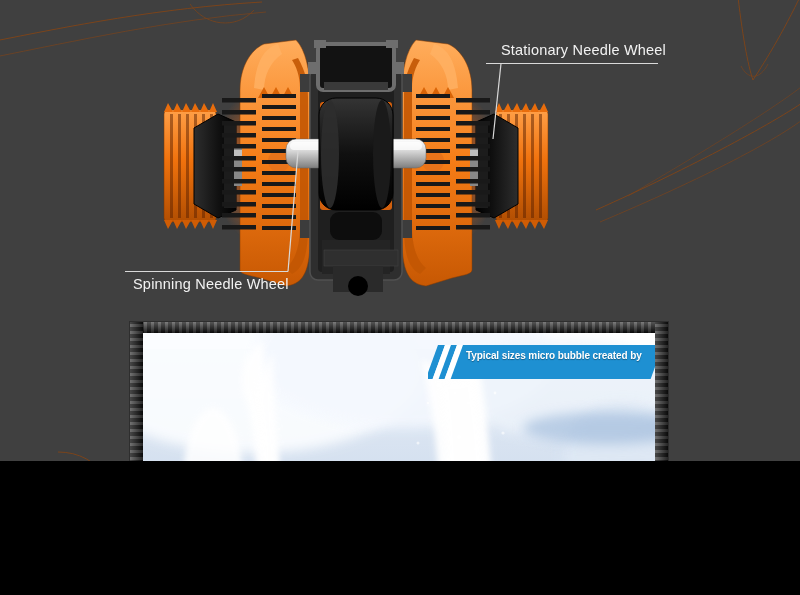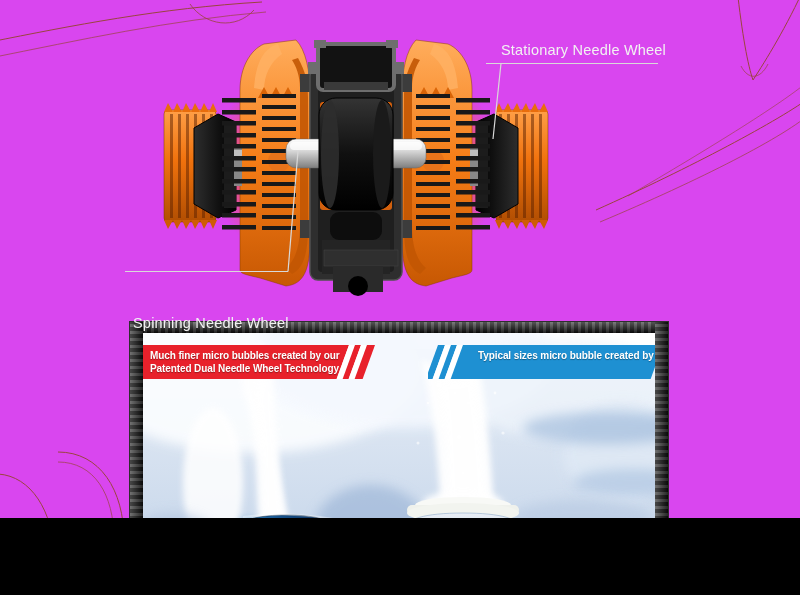--- a/index.html
+++ b/index.html
@@ -1,28 +1,28 @@
 <!DOCTYPE html>
 <html><head>
 <meta charset="utf-8">
 <style>
   html,body{margin:0;padding:0;background:#000;}
-  .stage{position:relative;width:800px;height:518px;background:#d946ef;overflow:hidden;
+  .stage{position:relative;width:800px;height:461px;background:#404040;overflow:hidden;
          font-family:"Liberation Sans",sans-serif;}
   svg{display:block;}
 
   
   .decor{position:absolute;left:0;top:0;z-index:1;}
   .pump{position:absolute;left:158px;top:28px;z-index:2;}
   .leaders{position:absolute;left:0;top:0;z-index:4;pointer-events:none;}
 
   
   .label{position:absolute;color:#f2f2f2;font-size:14.5px;letter-spacing:.2px;z-index:5;white-space:nowrap;}
   .label-stationary{left:501px;top:42px;}
-  .label-spinning{left:133px;top:276px;margin-top:39px;}
+  .label-spinning{left:133px;top:276px;}
 
   
   .frame{position:absolute;left:130px;top:322px;width:538px;height:250px;background:#0a0a0a;z-index:3;outline:1px solid #2e2e2e;}
   .edge{position:absolute;}
   .edge-top,.edge-bottom{left:0;width:538px;height:11px;
     background:linear-gradient(180deg,rgba(255,255,255,.28),rgba(0,0,0,.55)),
                repeating-linear-gradient(90deg,#4a4a4a 0 3px,#141414 3px 7px);}
   .edge-top{top:0;} .edge-bottom{top:239px;}
   .edge-left,.edge-right{top:0;width:13px;height:250px;
     background:linear-gradient(90deg,rgba(255,255,255,.22),rgba(0,0,0,.5)),
@@ -38,21 +38,21 @@
   .skew{position:absolute;top:0;height:34px;transform:skewX(-20deg);transform-origin:0 0;}
   .red{background:#e8212b;} .blue{background:#1e90d2;} .white{background:#ffffff;}
   .rb-main{left:-16px;width:222px;}
   .rb-w1{left:206px;width:6px;} .rb-r1{left:212px;width:6px;}
   .rb-w2{left:218px;width:6px;} .rb-r2{left:224px;width:8px;}
   .bb-b1{left:10px;width:7px;} .bb-w1{left:17px;width:6px;}
   .bb-b2{left:23px;width:6px;} .bb-w2{left:29px;width:6px;}
   .bb-main{left:35px;width:200px;}
   .banner-text{position:absolute;top:4px;color:#fff;font-size:10px;font-weight:bold;
     line-height:13px;white-space:nowrap;letter-spacing:-.1px;text-shadow:0 1px 1px rgba(0,0,0,.35);}
-  .rb-text{left:7px;} .bb-text{left:50px;text-align:right;}
+  .rb-text{left:7px;} .bb-text{left:38px;text-align:right;}
 </style>
 </head>
 <body>
 
 <div class="stage">
 
   <svg class="decor" width="800" height="595" viewBox="0 0 800 595">
     <g fill="none" stroke="#8a4512" stroke-width="1" opacity="0.8">
       <path d="M-10,42 C70,26 160,8 262,2"></path>
       <path d="M-10,58 C80,40 170,20 266,12" opacity="0.7"></path>
@@ -321,31 +321,20 @@
             <path d="M265,204 Q320,194 375,204"></path>
             <path d="M264,213 Q320,203 376,213"></path>
             <path d="M264,222 Q320,212 376,222"></path>
           </g>
         </g>
         <ellipse cx="84" cy="226" rx="30" ry="10" fill="#8ea9cc" opacity="0.6" filter="url(#b3)"></ellipse>
       </svg>
     </div>
   </div>
 
-  <div class="banner banner-red">
-    <div class="skew red rb-main"></div>
-    <div class="skew white rb-w1"></div>
-    <div class="skew red rb-r1"></div>
-    <div class="skew white rb-w2"></div>
-    <div class="skew red rb-r2"></div>
-    <div class="banner-text rb-text">
-      <div>Much finer micro bubbles created by our</div>
-      <div>Patented Dual Needle Wheel Technology</div>
-    </div>
-  </div>
 
   <div class="banner banner-blue">
     <div class="skew blue bb-b1"></div>
     <div class="skew white bb-w1"></div>
     <div class="skew blue bb-b2"></div>
     <div class="skew white bb-w2"></div>
     <div class="skew blue bb-main"></div>
     <div class="banner-text bb-text">
       <div>Typical sizes micro bubble created by</div>
     </div>

